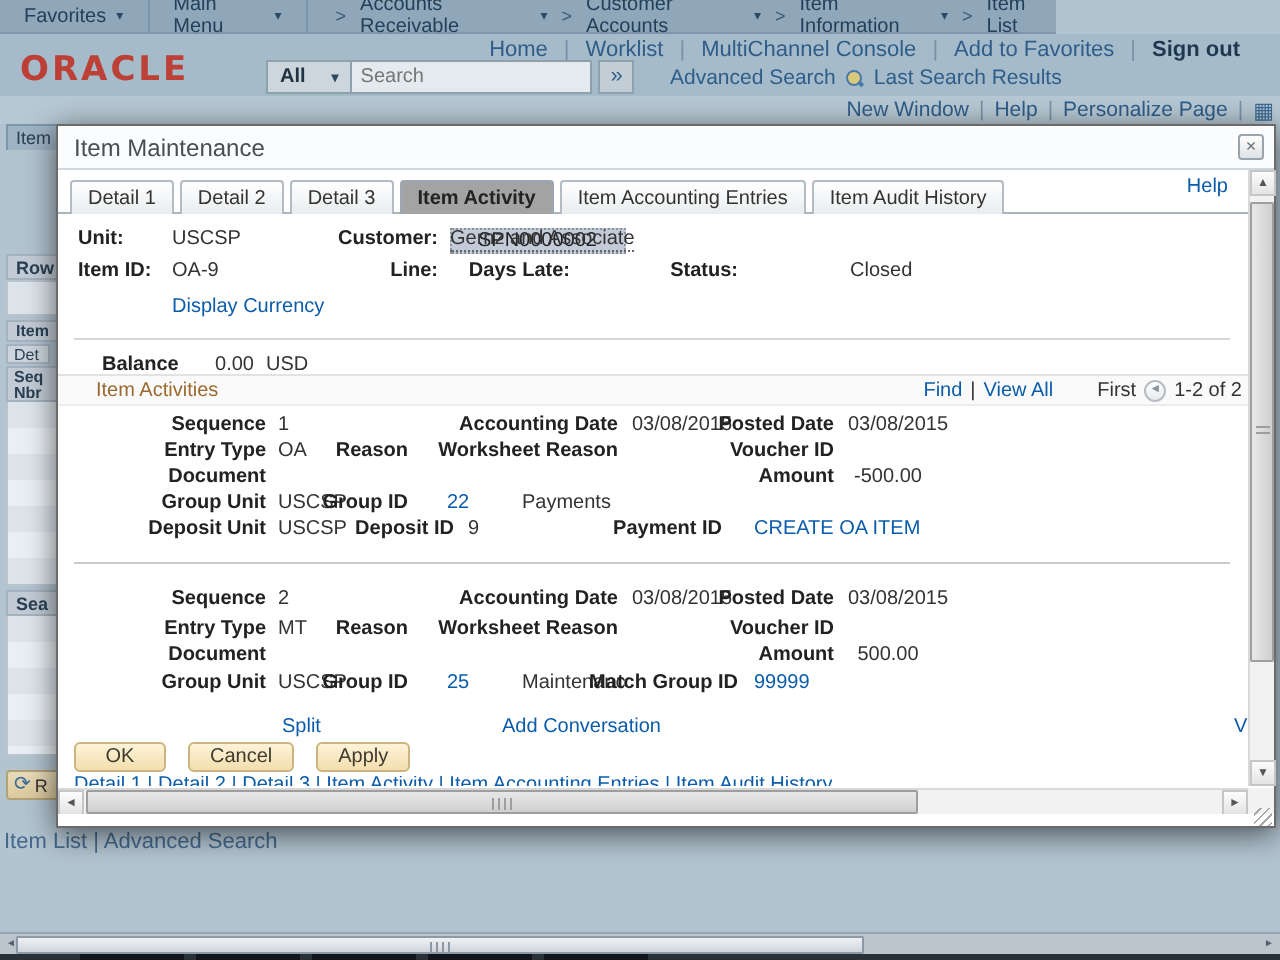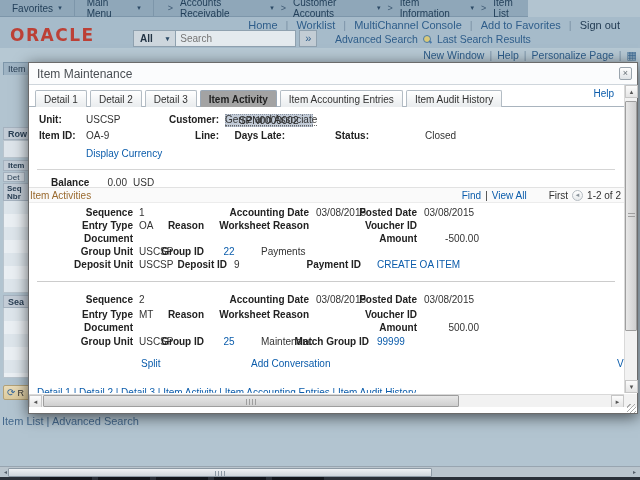--- a/index.html
+++ b/index.html
@@ -15,21 +15,21 @@
   .crumbtab{height:16px;display:flex;align-items:center;padding:0 12px;border-right:1px solid #7d96aa;cursor:pointer}
   .caret{font-size:7px;margin-left:5px;color:#2c4a66}
   .crumbs{display:flex;align-items:center;gap:7px;margin-left:14px}
   .csep{color:#3c5872;font-size:9px}
   .crumbitem{display:flex;align-items:center;cursor:pointer}
 
   
   .hdr{left:0;top:17px;width:640px;height:31px;background:#a6bbca}
   .toplinks{position:absolute;right:20px;top:2px;display:flex;gap:8px;align-items:center;font-size:11px;color:#2e5d8a}
   .tsep{color:#7a92a6}
-  .signout{font-weight:normal;color:#1f3850}
+  .signout{font-weight:bold;color:#1f3850}
   .logo{position:absolute;left:10px;top:8px;color:#bc4036;font-size:17px;font-weight:bold;letter-spacing:1.5px;font-family:"DejaVu Sans",sans-serif}
   .searchbox{position:absolute;left:133px;top:13px;height:17px;display:flex;align-items:center}
   .scope{height:17px;background:#cdd6dd;border:1px solid #8fa1af;font-size:10px;color:#223344;display:flex;align-items:center;padding:4px 6px;gap:8px;font-weight:bold;cursor:pointer}
   .sinput{height:17px;width:120px;border:1px solid #8fa1af;border-left:none;background:#e4eaee;font-size:10px;color:#444;padding:0 4px;font-family:"Liberation Sans",sans-serif;outline:none}
   .gobtn{height:17px;width:18px;margin-left:3px;background:#c3cdd5;border:1px solid #8fa1af;color:#2e5d8a;font-size:11px;line-height:15px;text-align:center;cursor:pointer}
   .advrow{position:absolute;left:335px;top:16px;display:flex;align-items:center;gap:5px;font-size:10.5px;color:#2e5d8a}
   .mag{width:9px;height:9px;position:relative;display:inline-block}
   .mag::before{content:"";position:absolute;left:0;top:0;width:6px;height:6px;border:1.5px solid #4a7aa8;border-radius:50%;background:#d9c97a}
   .mag::after{content:"";position:absolute;left:6px;top:6px;width:3px;height:1.5px;background:#4a7aa8;transform:rotate(45deg)}
 
@@ -88,41 +88,41 @@
   .f-lab4{left:260px;width:80px;text-align:right;font-weight:bold;color:#222}
   .f-val4{left:396px}
   .dlg-hr{position:absolute;left:8px;top:84px;width:578px;border-top:1px solid #d5d5d5}
   .b-lab{left:22px;font-weight:bold;color:#222}
   .b-val{left:58px;width:40px;text-align:right}
   .b-cur{left:104px}
 
   
   .acts{position:absolute;left:0;top:102px;width:595px}
   .acts-hdr{position:relative;height:16px;background:#fafafa;border-top:1px solid #e2e2e2;border-bottom:1px solid #ececec}
-  .acts-title{position:absolute;left:1px;top:2px;color:#9a6a2f}
+  .acts-title{position:absolute;left:19px;top:2px;color:#9a6a2f}
   .pager{position:absolute;right:3px;top:2px;display:flex;align-items:center;gap:4px;font-size:10px;color:#333}
   .prev-circle{width:11px;height:11px;border:1px solid #b5bcc2;border-radius:50%;background:linear-gradient(#fff,#e7eaec);color:#8a949c;font-size:6px;line-height:9px;text-align:center;cursor:pointer}
   .arow{position:absolute;left:0;width:595px;height:12px}
   .arow span{position:absolute;white-space:nowrap}
   .lab1{left:4px;width:100px;text-align:right;font-weight:bold;color:#222}
   .val1{left:110px}
   .lab2{left:110px;width:65px;text-align:right;font-weight:bold;color:#222}
   .val2{left:186px;width:28px;text-align:center}
   .val2b{left:232px}
   .lab2w{left:110px;width:88px;text-align:right;font-weight:bold;color:#222}
   .val2c{left:205px}
   .lab3{left:168px;width:112px;text-align:right;font-weight:bold;color:#222}
   .val3{left:287px}
   .lab3b{left:220px;width:112px;text-align:right;font-weight:bold;color:#222}
   .val3b{left:348px}
   .lab3c{left:228px;width:112px;text-align:right;font-weight:bold;color:#222}
   .val3c{left:348px}
   .lab4{left:278px;width:110px;text-align:right;font-weight:bold;color:#222}
   .val4{left:395px}
-  .val4r{left:380px;width:70px;text-align:right}
+  .val4r{left:380px;width:70px;text-align:center}
   .blkdiv{position:absolute;left:8px;top:94px;width:578px;border-top:1px solid #ccc}
   .spl{left:112px}
   .addc{left:222px}
   .vclip{left:588px}
 
   
   .btnrow{position:absolute;left:8px;top:286px;display:flex;gap:11px}
   .pbtn{min-width:46px;height:15px;background:linear-gradient(#fdf3d9,#f3dfae);border:1px solid #cbb47e;border-radius:3px;font-size:10px;color:#3f3a2d;display:flex;align-items:center;justify-content:center;padding:0 10px;cursor:pointer}
   .cliplinks{position:absolute;left:8px;top:303px;height:5px;overflow:hidden;font-size:10px;line-height:10px;color:#0b5cab;text-decoration:underline;white-space:nowrap}
 
@@ -373,20 +373,25 @@
           <span class="val3c lnk">99999</span>
         </div>
 
         <div class="arow" style="top:171px">
           <span class="spl lnk">Split</span>
           <span class="addc lnk">Add Conversation</span>
           <span class="vclip lnk">V</span>
         </div>
       </div>
 
+      <div class="btnrow">
+        <div class="pbtn">OK</div>
+        <div class="pbtn">Cancel</div>
+        <div class="pbtn">Apply</div>
+      </div>
 
       <div class="cliplinks">Detail 1 | Detail 2 | Detail 3 | Item Activity | Item Accounting Entries | Item Audit History</div>
     </div>
 
     <div class="dlg-vscroll">
       <div class="sarr dv-up">▲</div>
       <div class="dv-thumb">
           <div class="dv-grip"></div>
         </div>
       <div class="sarr dv-dn">▼</div>

